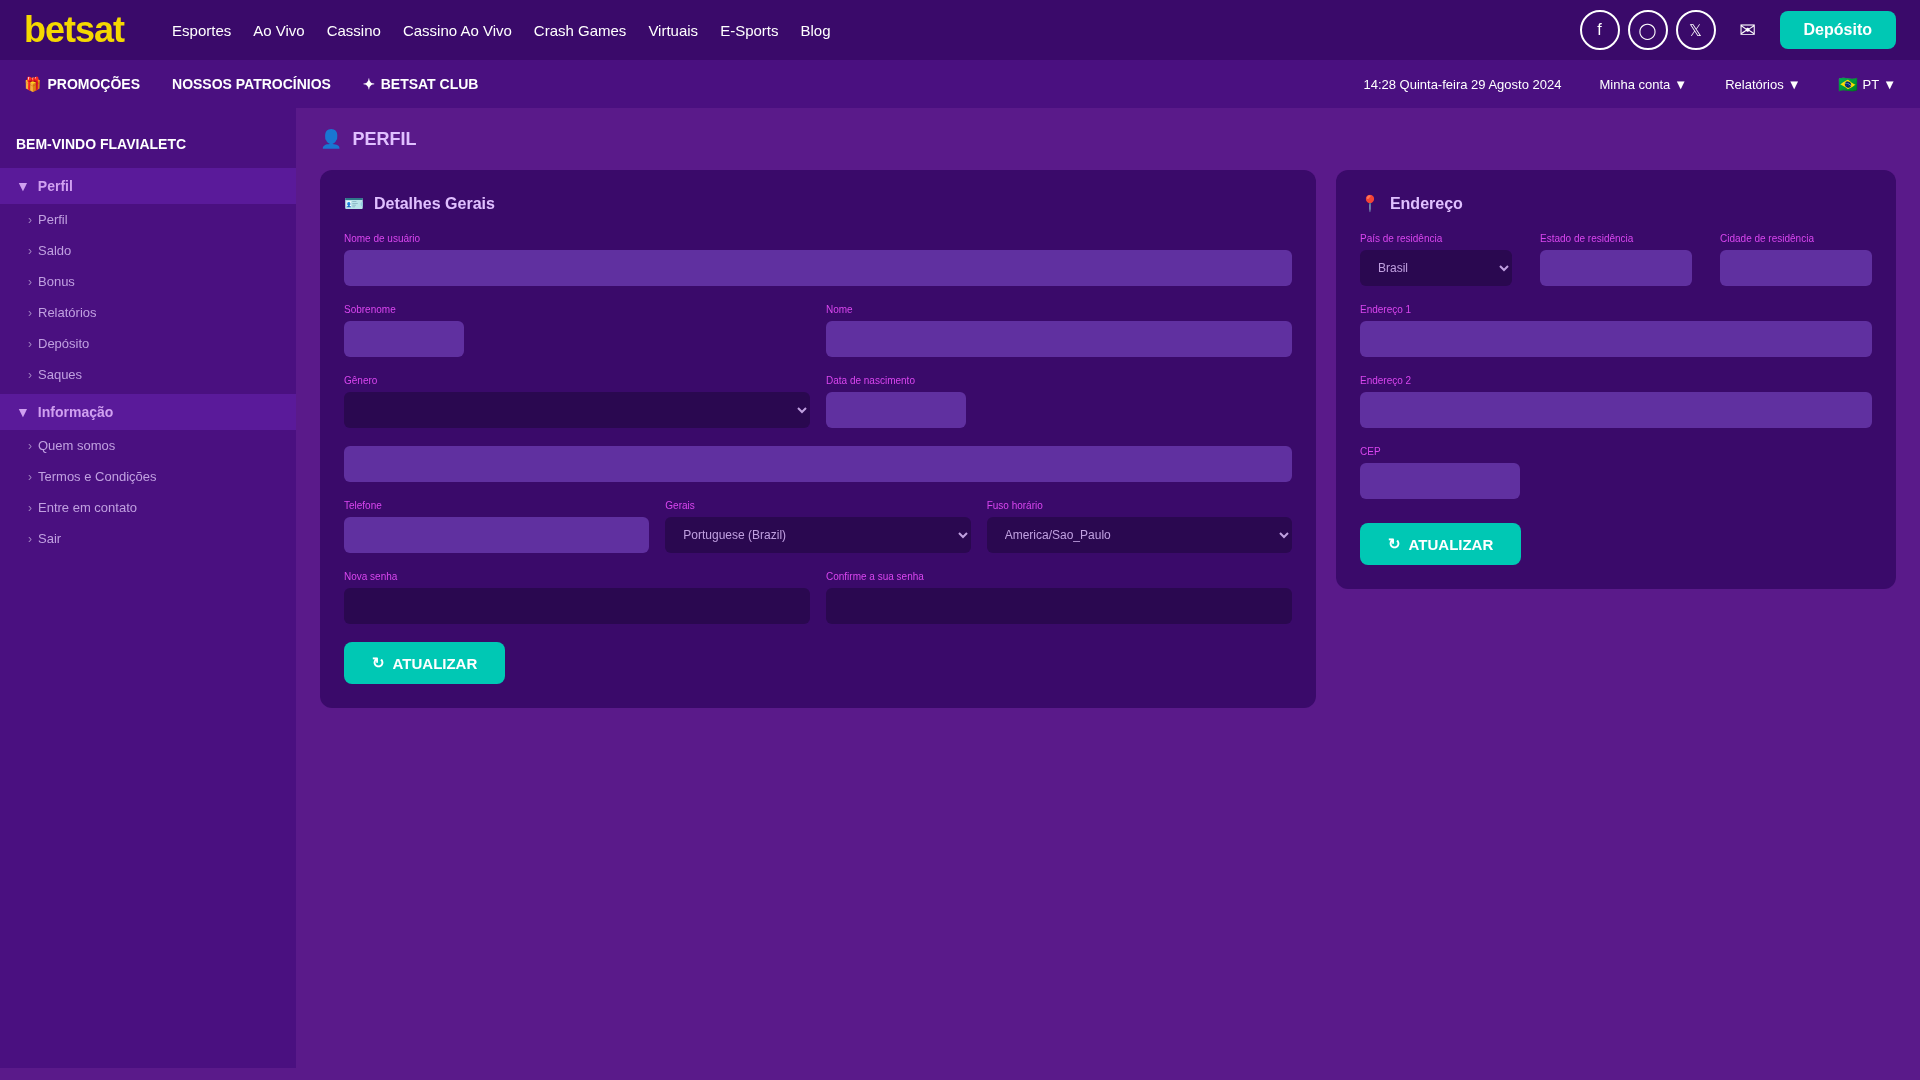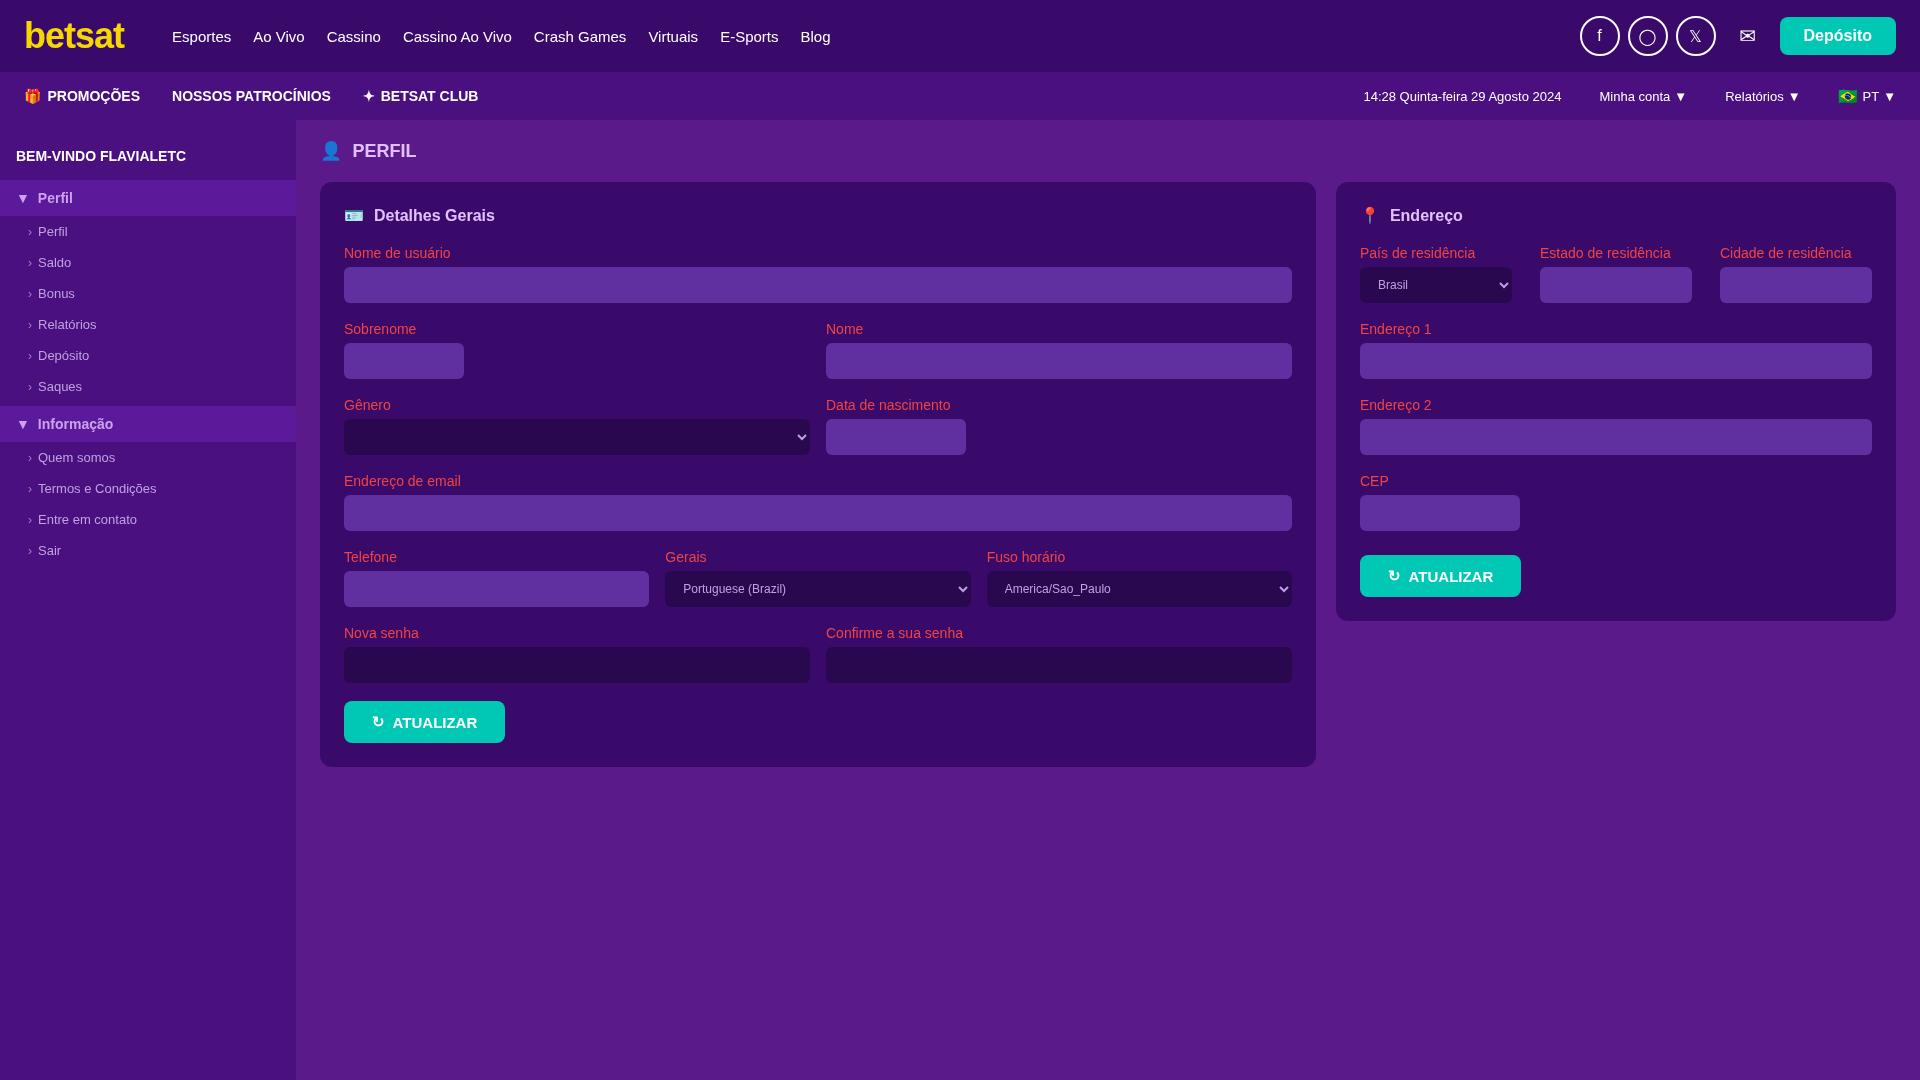--- a/index.html
+++ b/index.html
@@ -2,21 +2,21 @@
 <html><head>
   <meta charset="utf-8">
   <style>
     * { box-sizing: border-box; margin: 0; padding: 0; }
     body { font-family: Arial, sans-serif; background: #5a1a8a; color: #fff; min-height: 1080px; width: 1920px; }
 
     
     .top-nav {
       background: #3a0a6a;
       display: flex; align-items: center;
-      padding: 0 24px; height: 72px;
+      padding: 0 24px; height: 60px;
       gap: 32px;
     }
     .logo {
       font-size: 36px; font-weight: 900;
       color: #f5d800; letter-spacing: -1px;
       margin-right: 16px;
     }
     .nav-links { display: flex; gap: 22px; align-items: flex-start; }
     .nav-link {
       color: #fff; text-decoration: none; font-size: 15px; cursor: pointer;
@@ -96,21 +96,21 @@
     .card-header {
       display: flex; align-items: center; gap: 10px;
       font-size: 16px; font-weight: 700; margin-bottom: 20px;
       color: #e0c0ff;
     }
 
     
     .form-group { margin-bottom: 18px; }
     .form-row { display: flex; gap: 16px; margin-bottom: 18px; }
     .form-col { flex: 1; }
-    .form-label { font-size: 14px; color: #ef4444; margin-bottom: 6px; display: block; }
+    .form-label { font-size: 10px; color: #d946ef; margin-bottom: 6px; display: block; }
     .form-input {
       width: 100%; background: #4a1a8a; border: none; border-radius: 6px;
       padding: 10px 14px; color: #c0a0e0; font-size: 14px; outline: none;
     }
     .form-select {
       width: 100%; background: #2a0850; border: none; border-radius: 6px;
       padding: 10px 14px; color: #c0a0e0; font-size: 12px; outline: none;
       appearance: auto; cursor: pointer;
     }
     .filled-input { background: #6030a0; }
@@ -288,21 +288,20 @@
               <option value="Outro">Outro</option>
             </select>
           </div>
           <div class="form-col">
             <label class="form-label">Data de nascimento</label>
             <input class="form-input filled-input" type="text" style="width: 140px;">
           </div>
         </div>
 
         <div class="form-group">
-          <label class="form-label">Endereço de email</label>
           <input class="form-input filled-input" type="email" style="width: 100%;">
         </div>
 
         <div class="form-row">
           <div class="form-col">
             <label class="form-label">Telefone</label>
             <input class="form-input filled-input" type="text" style="">
           </div>
           <div class="form-col">
             <label class="form-label">Gerais</label>

